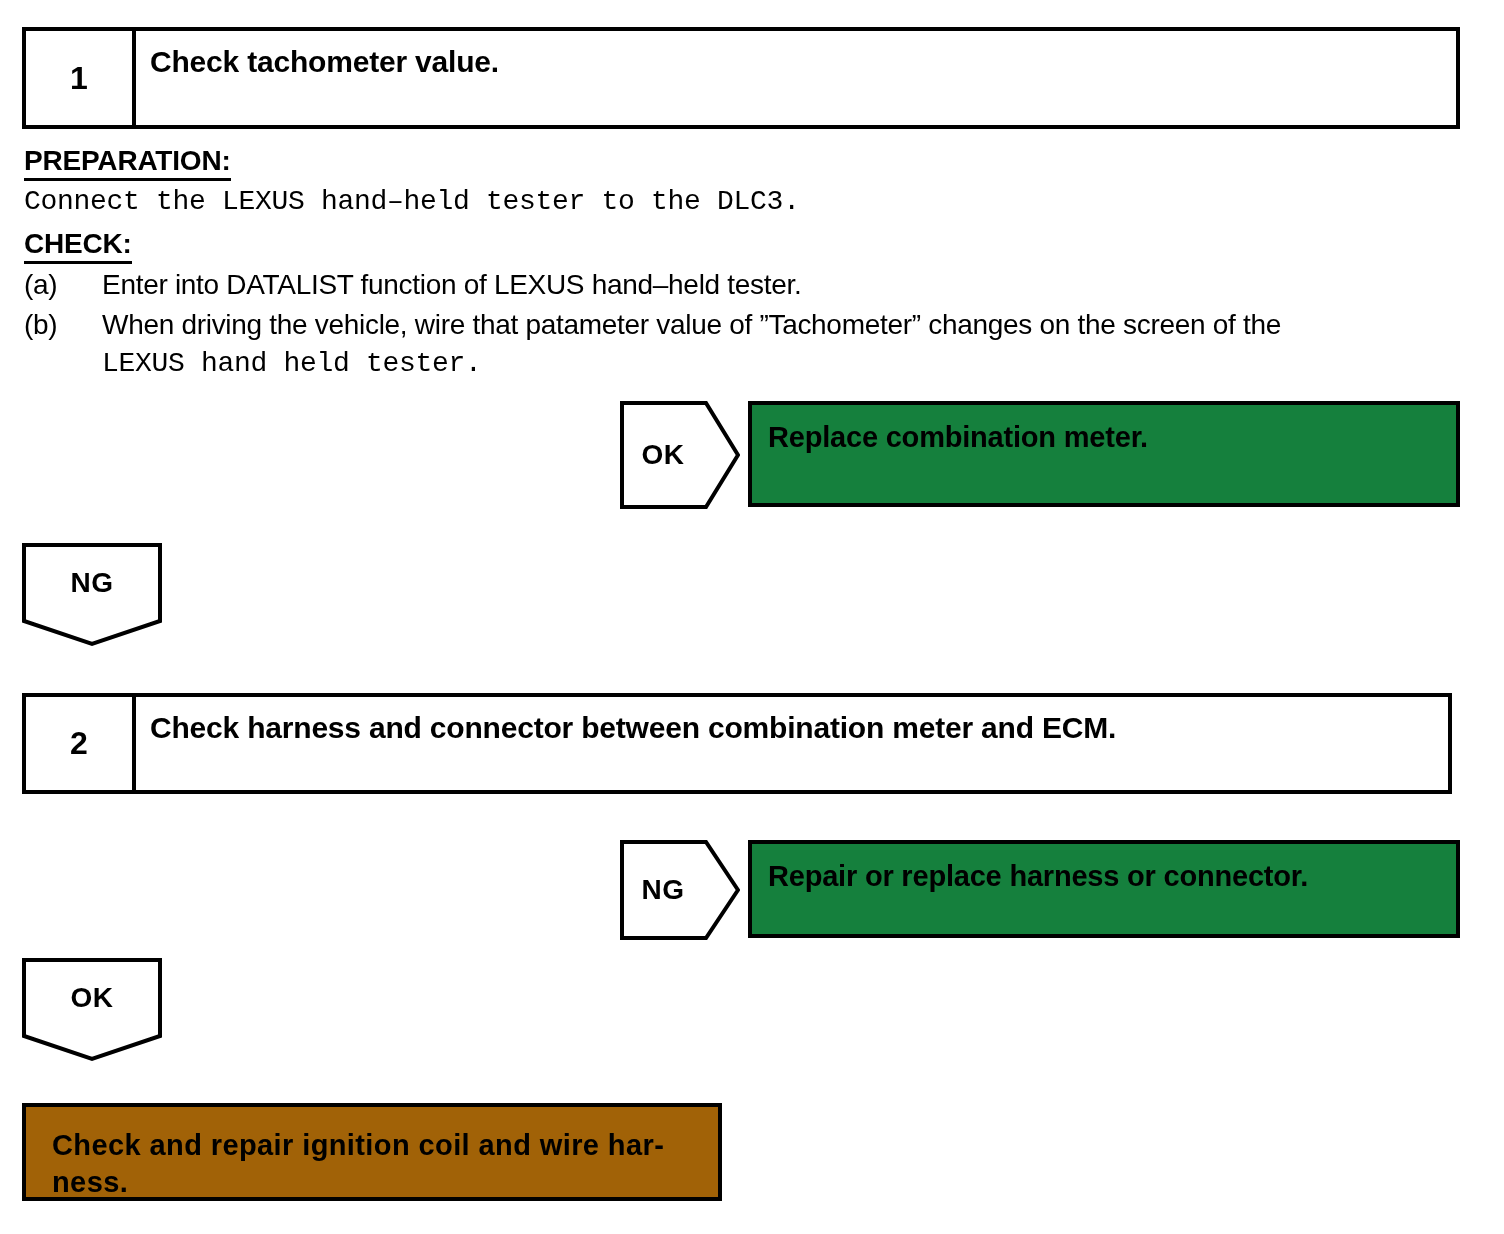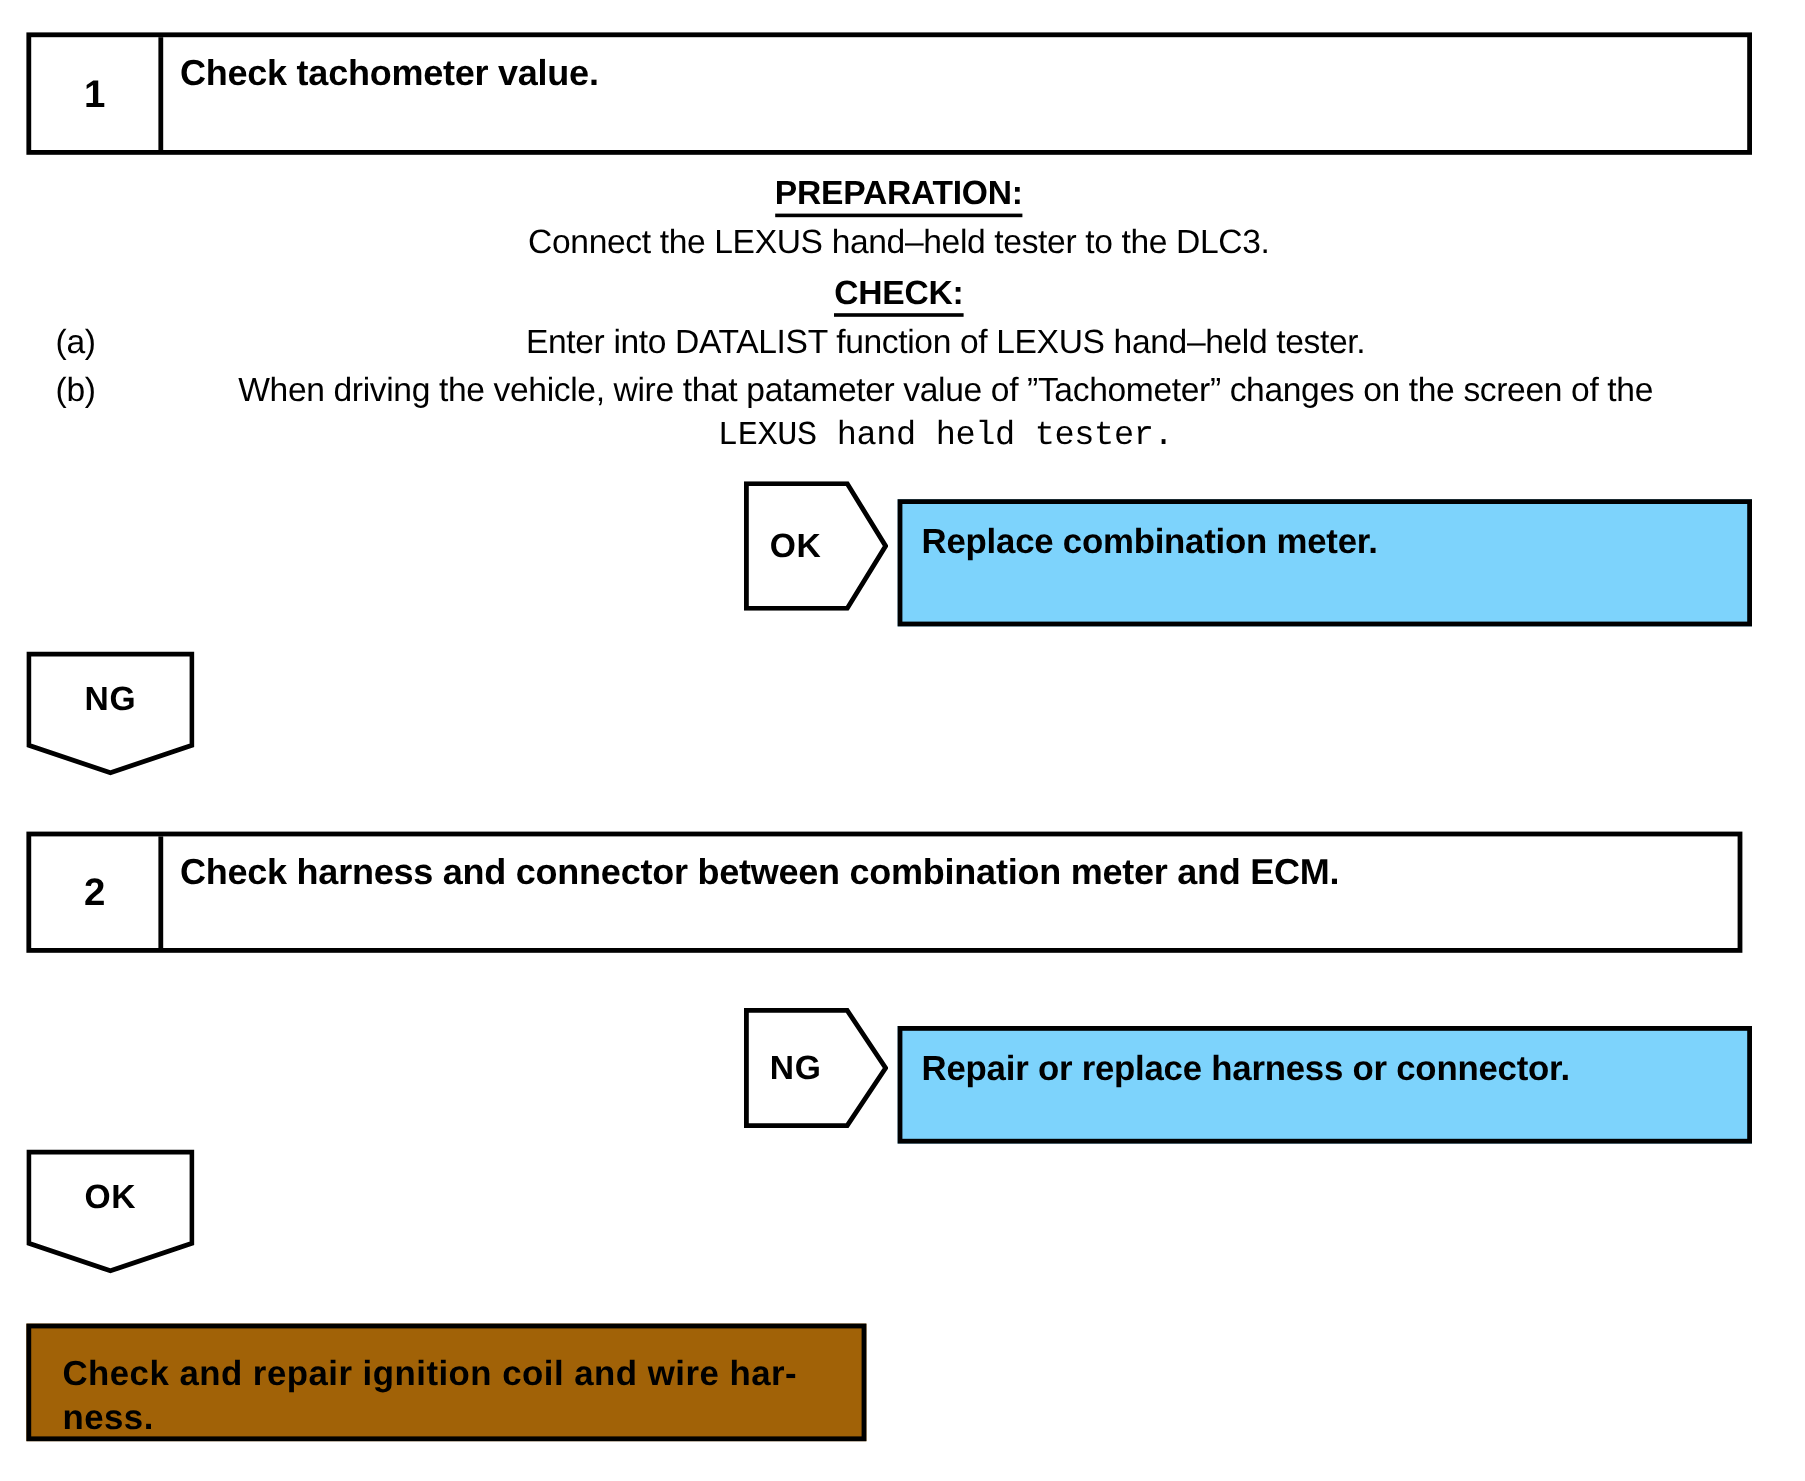--- a/index.html
+++ b/index.html
@@ -48,36 +48,36 @@
     white-space: nowrap;
     border-radius: 14px;
   }
 
   
   .prose {
     position: absolute;
     left: 24px;
     top: 144px;
     width: 1450px;
-    text-align: center;
   }
   .hdr {
     font-size: 28px;
     font-weight: bold;
     letter-spacing: -0.2px;
     display: inline-block;
     border-bottom: 3px solid #000;
     line-height: 1.18;
     padding-bottom: 1px;
   }
   .para {
     font-size: 28px;
     letter-spacing: -0.3px;
     line-height: 1.35;
     margin-top: 2px;
+    font-family: Liberation Mono, monospace;
   }
   .hdr-wrap { line-height: 1.25; }
   .list-row {
     display: flex;
     font-size: 28px;
     letter-spacing: -0.3px;
     line-height: 1.38;
     margin-top: 2px;
   }
   .list-mark {
@@ -105,24 +105,23 @@
     align-items: center;
     justify-content: center;
     font-size: 28px;
     font-weight: bold;
     letter-spacing: 0.5px;
   }
   .result-box {
     position: absolute;
     border: 4px solid #000;
     box-sizing: border-box;
-    background: #7dd3fc;
+    background: #15803d;
     display: flex;
     align-items: flex-start;
-    margin-top: 15px;
   }
   .result-text {
     padding: 16px 0 0 16px;
     font-size: 29px;
     font-weight: bold;
     letter-spacing: -0.2px;
     white-space: nowrap;
   }
 
   

